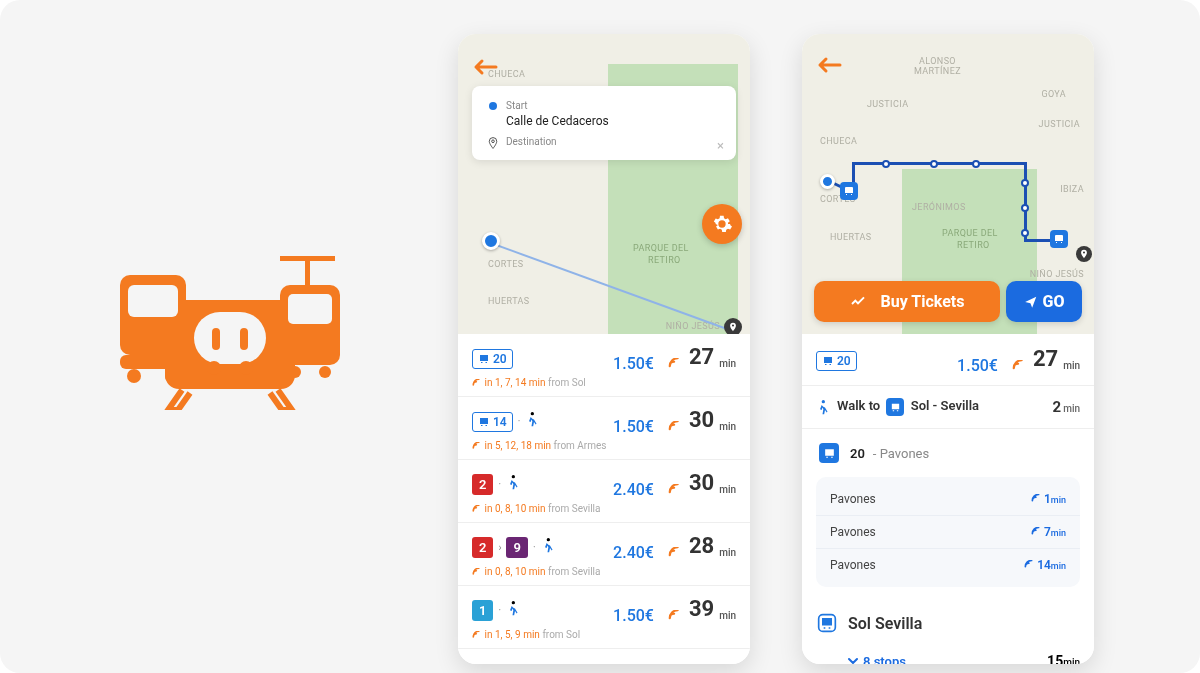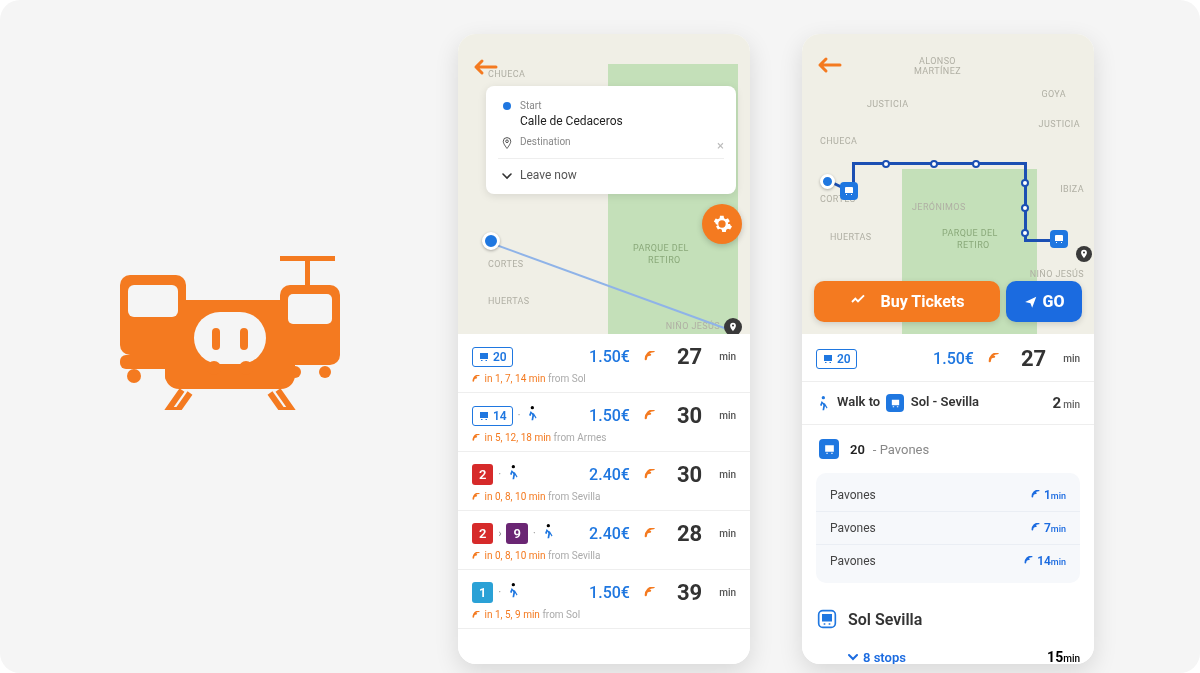--- a/index.html
+++ b/index.html
@@ -73,21 +73,21 @@
   .back-arrow {
     position: absolute;
     top: 24px;
     left: 14px;
     width: 26px; height: 18px;
     cursor: pointer;
   }
   .search-card {
     position: absolute;
     top: 52px;
-    left: 28px; right: 14px;
+    left: 14px; right: 14px;
     background: #fff;
     border-radius: 8px;
     box-shadow: 0 2px 8px rgba(0,0,0,.1);
     padding: 10px 12px 8px 12px;
   }
   .sc-row {
     display: flex;
     align-items: flex-start;
     padding: 3px 0;
     font-size: 11px;
@@ -205,22 +205,22 @@
     display: flex;
     align-items: baseline;
     gap: 14px;
   }
   .price { font-size: 16px; color: #1f77e0; font-weight: 500; }
   .time-big {
     font-size: 22px;
     font-weight: 700;
     color: #333;
     display: flex;
-    align-items: center;
-    gap: 17px;
+    align-items: flex-end;
+    gap: 5px;
   }
   .time-big .min { font-size: 10px; color: #555; font-weight: 500; }
   .route-sub {
     margin-top: 4px;
     font-size: 10px;
     color: #999;
   }
   .route-sub .times { color: #f47a20; }
   .route-sub .from { color: #aaa; }
   .wave-icon {
@@ -264,20 +264,21 @@
   }
   .btn-buy {
     flex: 1;
     background: #f47a20;
     color: #fff;
     font-weight: 700;
     font-size: 16px;
     border-radius: 10px;
     padding: 11px 18px;
     display: flex;
+    align-items: center;
     justify-content: center;
     gap: 15px;
     cursor: pointer;
     box-shadow: 0 2px 6px rgba(0,0,0,.15);
   }
   .btn-go {
     width: 76px;
     background: #1b6be0;
     color: #fff;
     font-weight: 800;
@@ -487,30 +488,20 @@
         <div class="sc-row">
           <div class="sc-icon">
             <svg width="10" height="12" viewBox="0 0 24 28">
                 <path d="M12 1a9 9 0 0 0-9 9c0 6 9 17 9 17s9-11 9-17a9 9 0 0 0-9-9zm0 12a3.2 3.2 0 1 1 0-6.4 3.2 3.2 0 0 1 0 6.4z" fill="none" stroke="#333" stroke-width="2"></path>
               </svg>
           </div>
           <div class="sc-text">
             <div class="sc-label">Destination</div>
           </div>
           <div class="sc-close">×</div>
-        </div>
-        <div class="sc-row leave">
-          <div class="sc-icon">
-            <svg width="10" height="8" viewBox="0 0 10 8">
-                <path d="M1 2 L5 6 L9 2" stroke="#333" stroke-width="1.6" fill="none" stroke-linecap="round"></path>
-              </svg>
-          </div>
-          <div class="sc-text">
-            <div class="sc-value" style="color:#555">Leave now</div>
-          </div>
         </div>
       </div>
 
       <div class="gear-btn">
         <svg width="22" height="22" viewBox="0 0 24 24">
           <path fill="#fff" d="M12 8a4 4 0 1 0 0 8 4 4 0 0 0 0-8zm9 4a7 7 0 0 1-.1 1.1l2 1.6-2 3.4-2.4-1a7 7 0 0 1-1.9 1.1l-.4 2.6h-4l-.4-2.6a7 7 0 0 1-1.9-1.1l-2.4 1-2-3.4 2-1.6A7 7 0 0 1 5 12a7 7 0 0 1 .1-1.1l-2-1.6 2-3.4 2.4 1a7 7 0 0 1 1.9-1.1L9.8 3h4l.4 2.6a7 7 0 0 1 1.9 1.1l2.4-1 2 3.4-2 1.6c.1.4.1.8.1 1.3z"></path>
         </svg>
       </div>
     </div>
 

